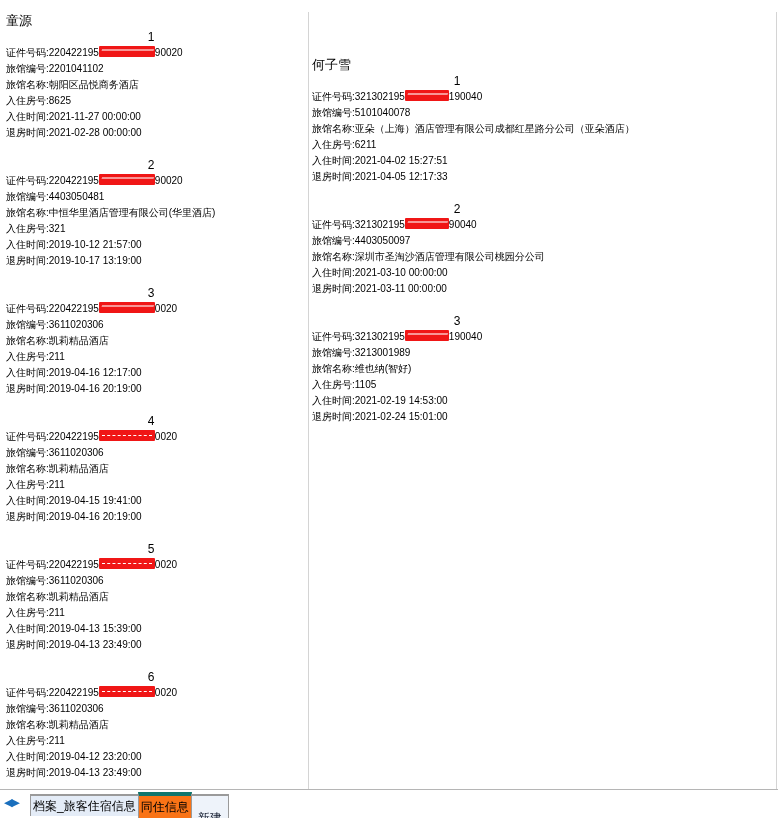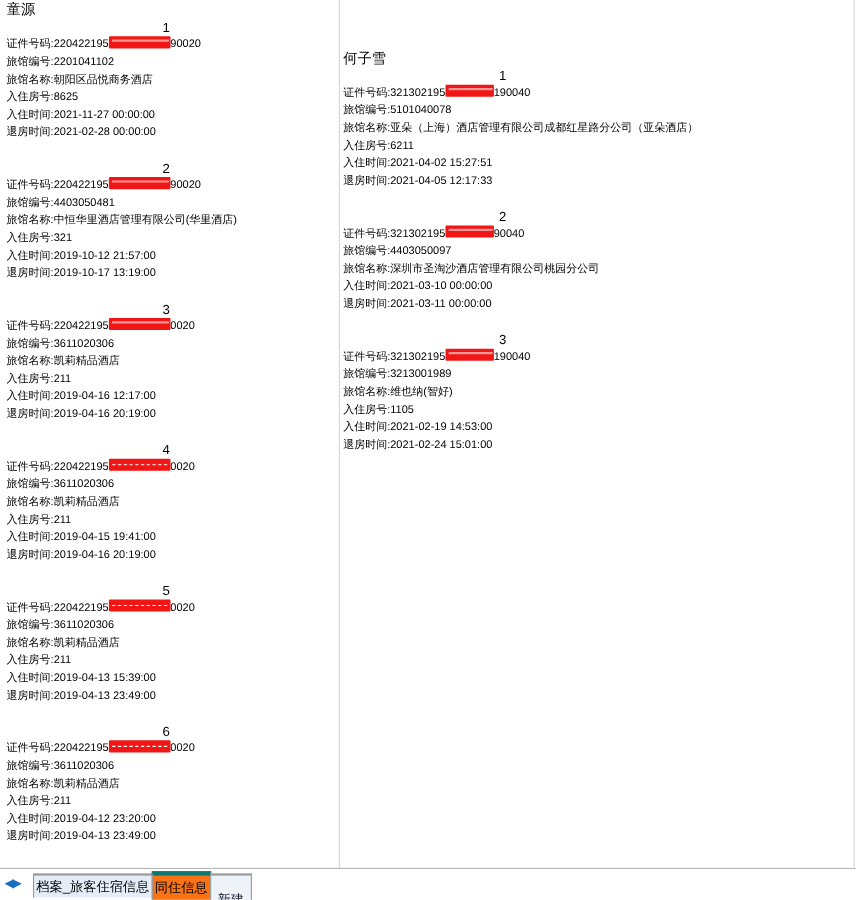--- a/index.html
+++ b/index.html
@@ -11,21 +11,21 @@
     height: 818px;
     background: #ffffff;
     font-family: "Liberation Sans", sans-serif;
     font-size: 12px;
     color: #000000;
     overflow: hidden;
     position: relative;
   }
   .sheet {
     position: absolute;
-    top: 0;
+    top: 12px;
     left: 0;
     width: 778px;
     height: 628px;
     background: #ffffff;
   }
   .col {
     position: absolute;
     top: 0;
     width: 304px;
     height: 790px;

